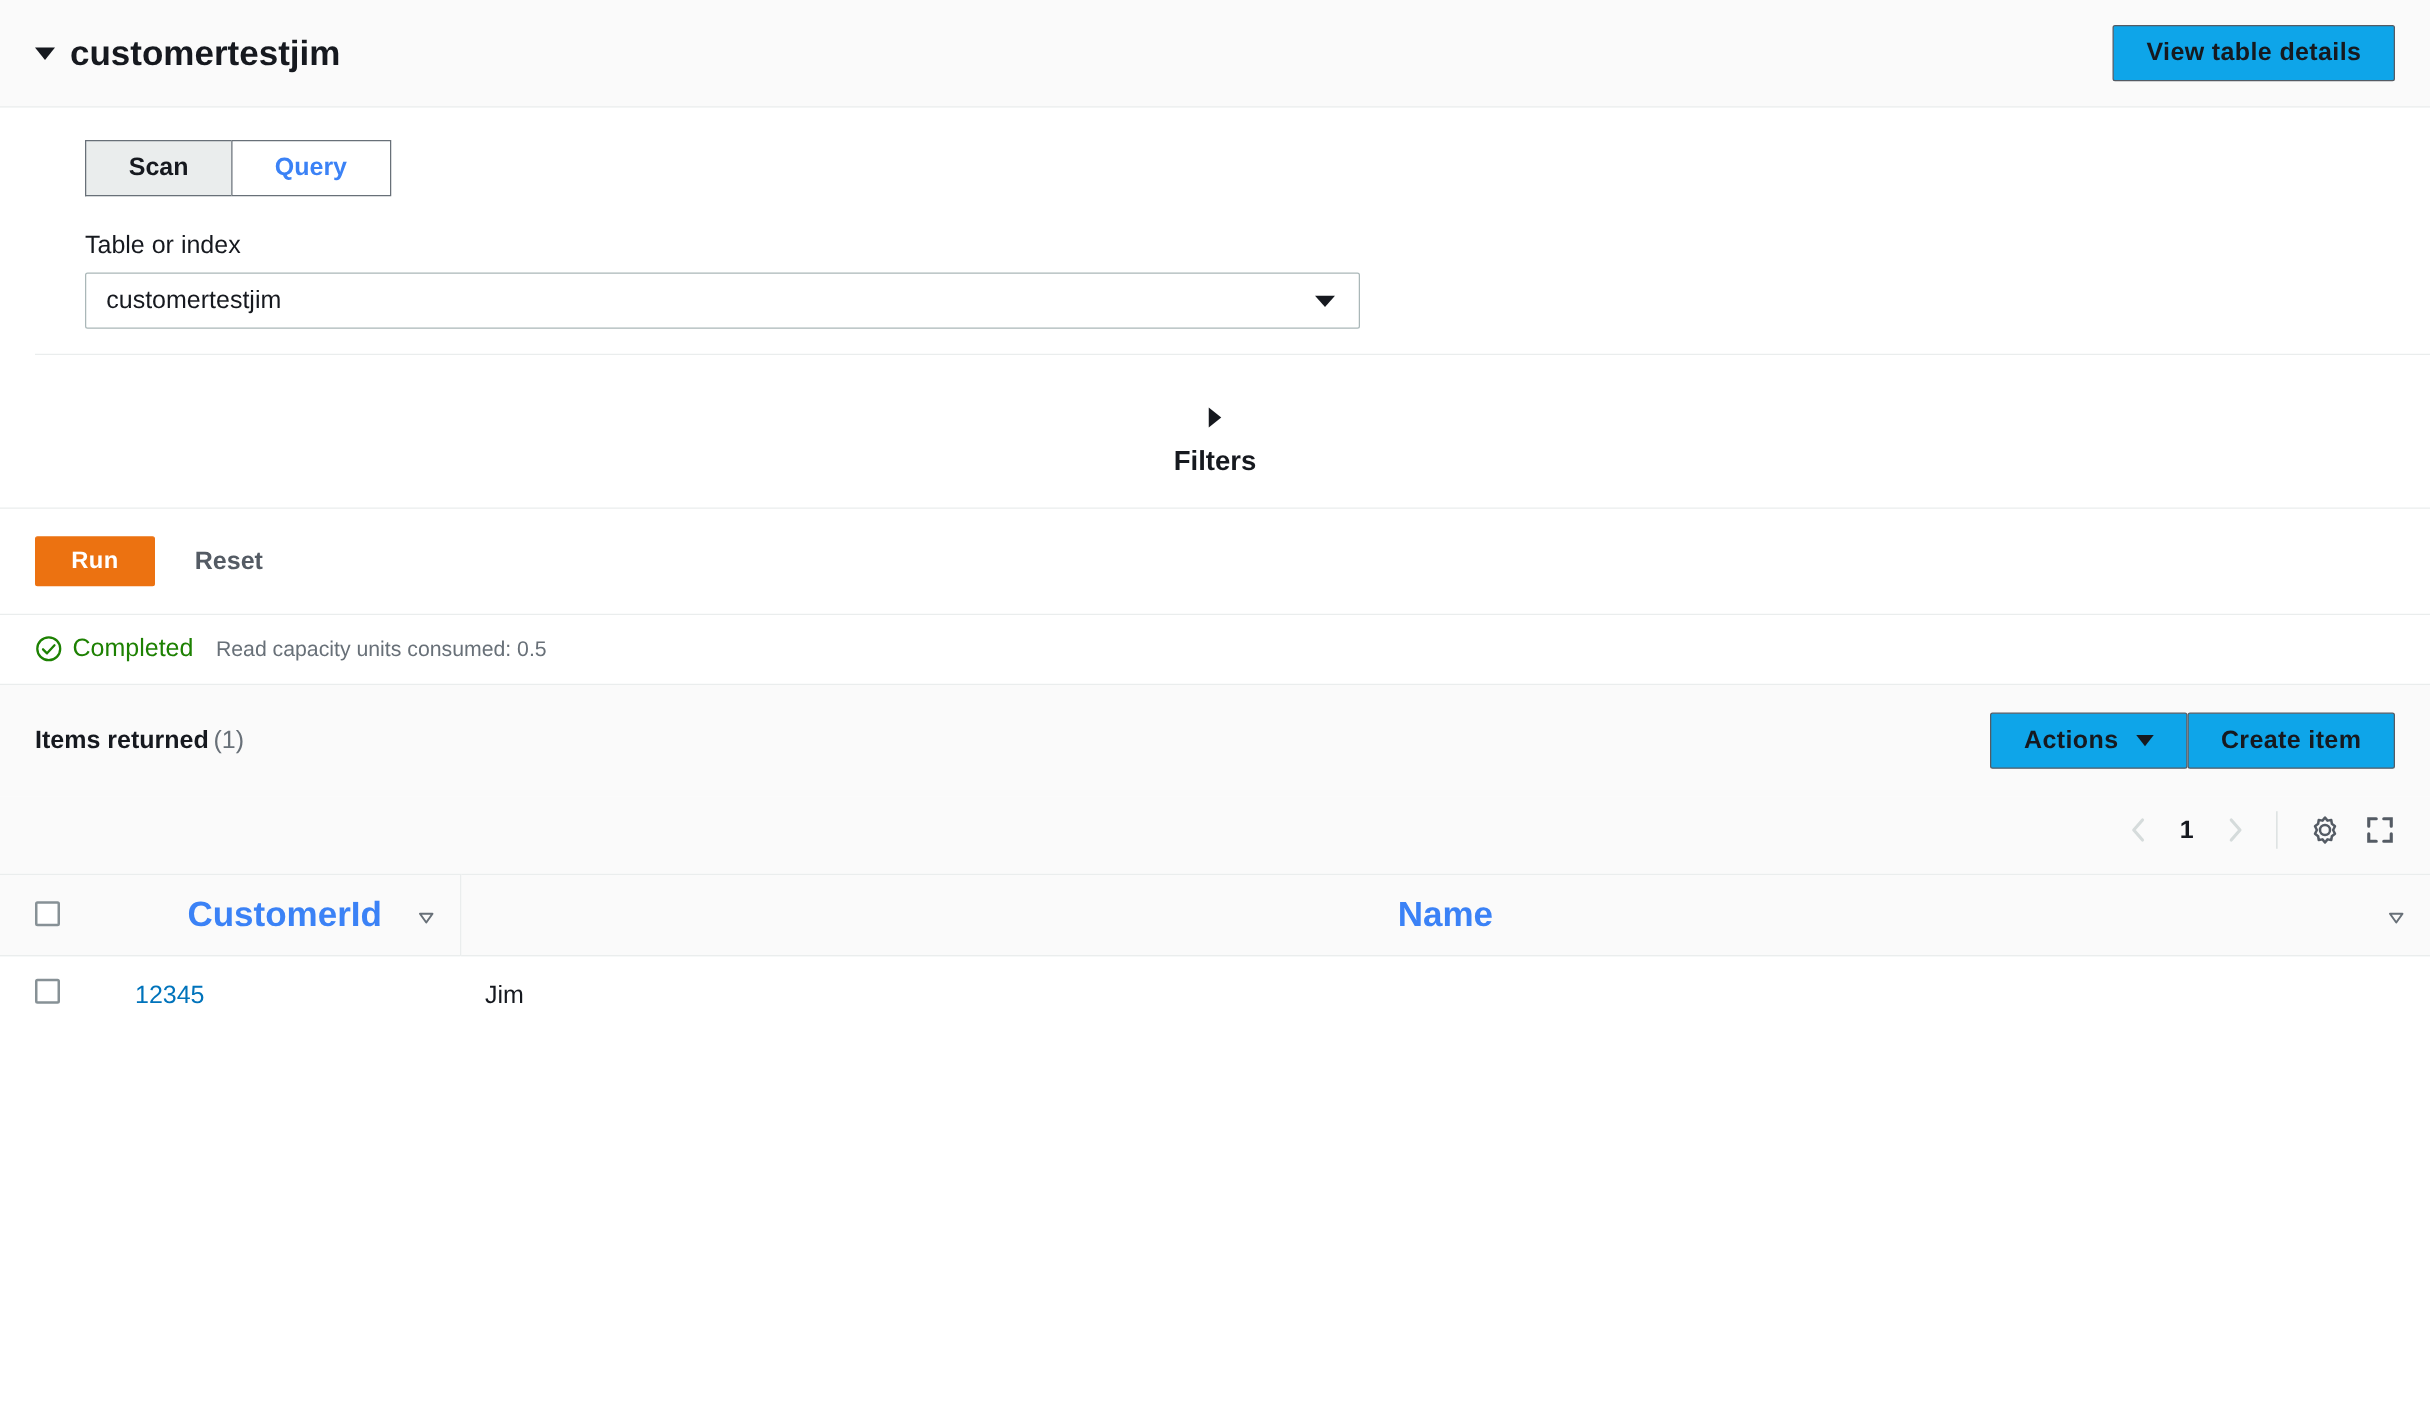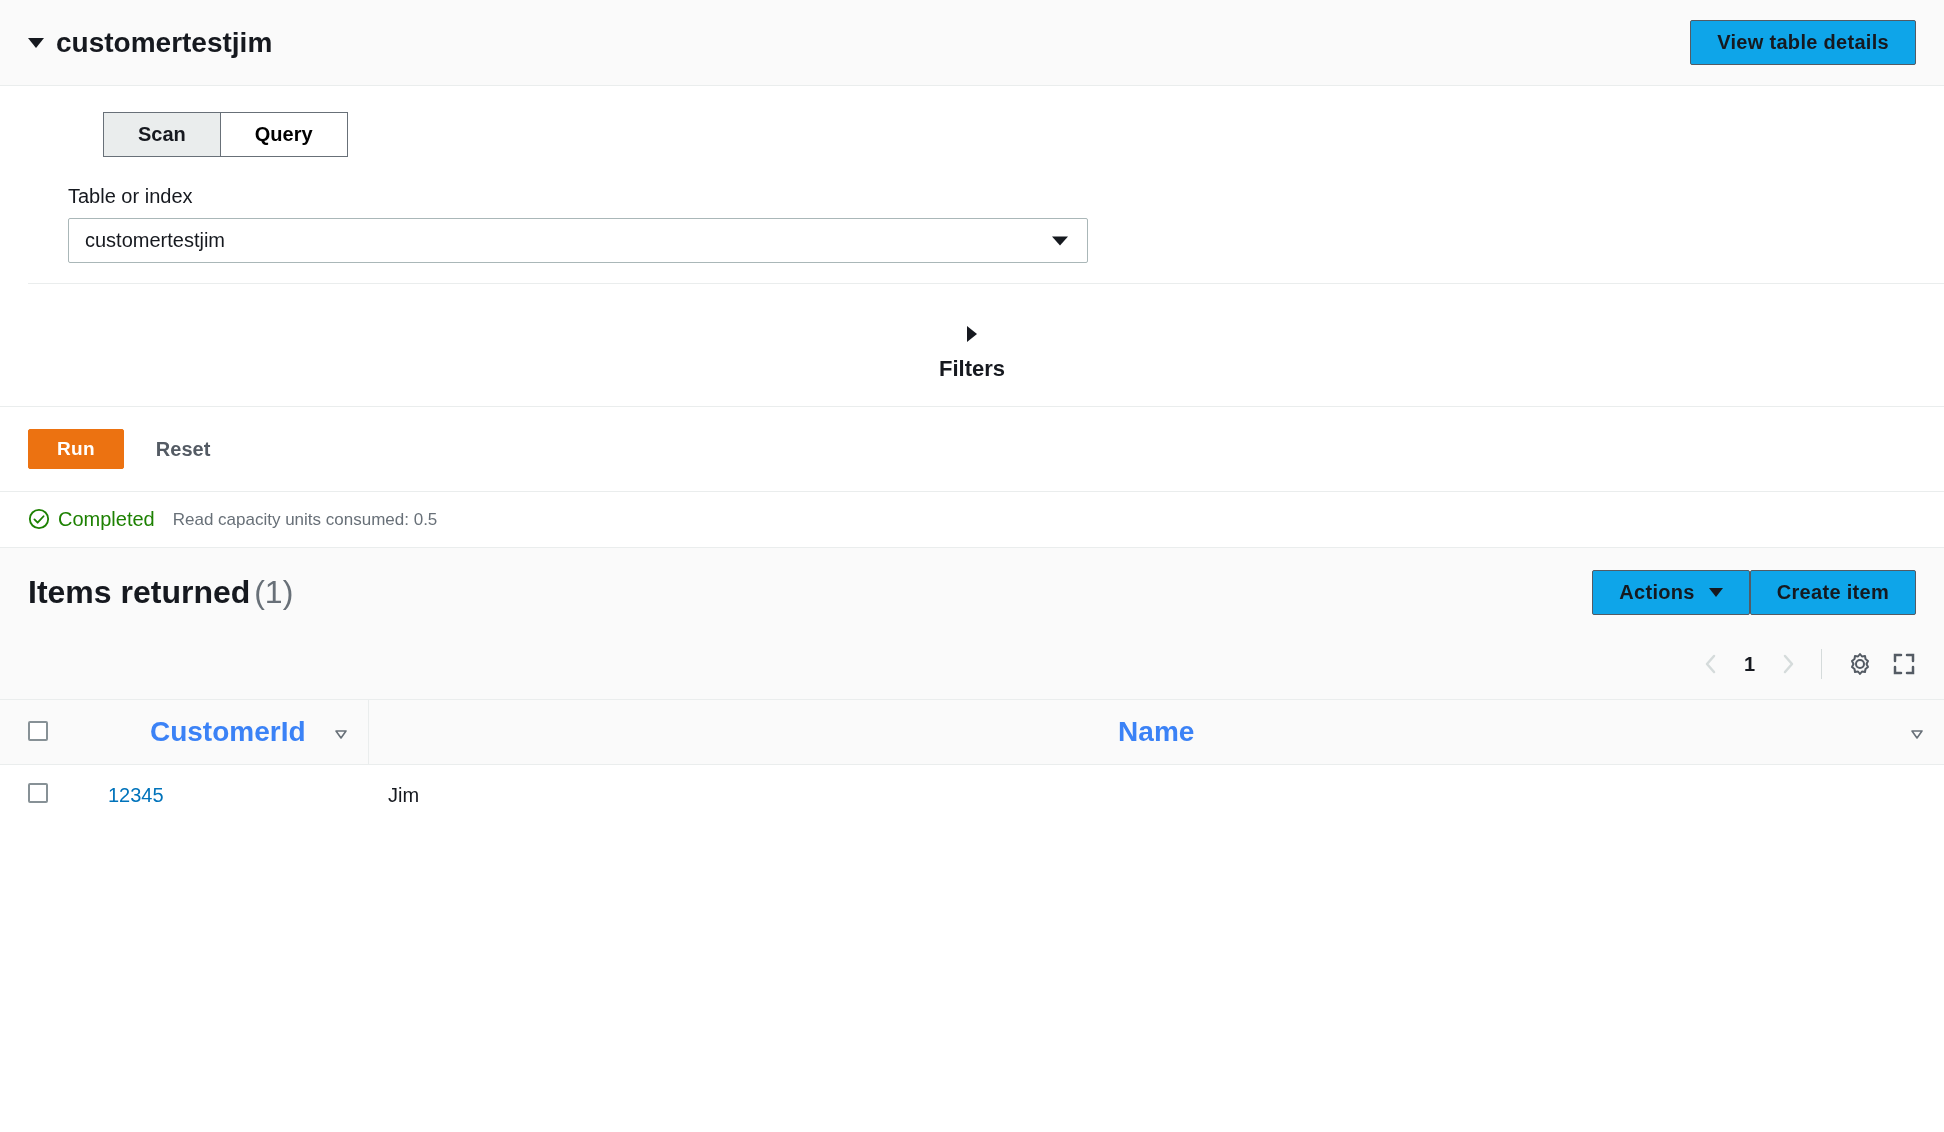--- a/index.html
+++ b/index.html
@@ -76,30 +76,29 @@
       display: inline-flex;
       border-radius: 2px;
     }
     .toggle-btn {
       font-family: inherit;
       font-size: 20px;
       font-weight: 700;
       padding: 10px 34px;
       border: 1px solid #687078;
       background: #ffffff;
-      color: #000000;
+      color: #3b82f6;
       cursor: pointer;
     }
     .toggle-btn.active {
       background: #eaeded;
       color: #16191f;
     }
     .toggle-btn:first-child {
       border-right: none;
-      margin-left: 35px;
     }
     .field-group {
       margin-top: 28px;
     }
     .field-label {
       font-size: 20px;
       color: #16191f;
       margin-bottom: 10px;
       display: block;
     }
@@ -192,21 +191,21 @@
       color: #687078;
     }
     .items-header {
       background: #fafafa;
       padding: 22px 28px;
       display: flex;
       justify-content: space-between;
       align-items: center;
     }
     .items-title {
-      font-size: 32px;
+      font-size: 20px;
       font-weight: 700;
       color: #16191f;
     }
     .items-count {
       color: #687078;
       font-weight: 400;
     }
     .items-actions {
       display: flex;
       align-items: center;

